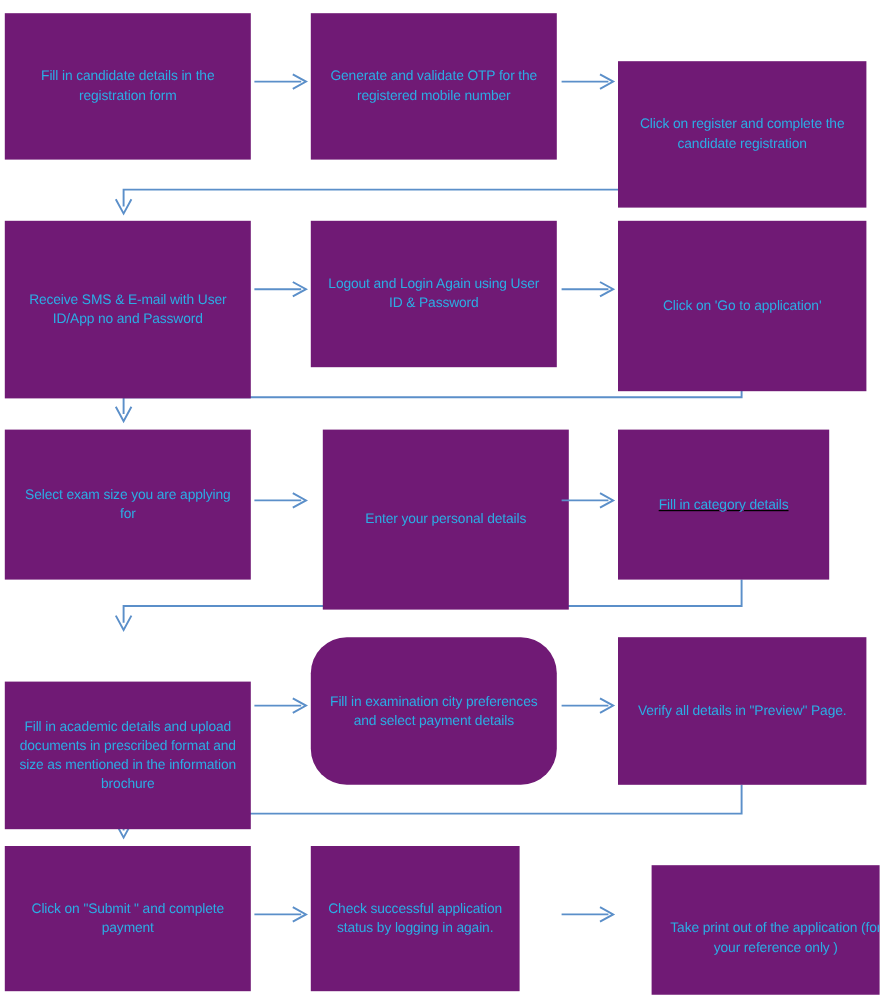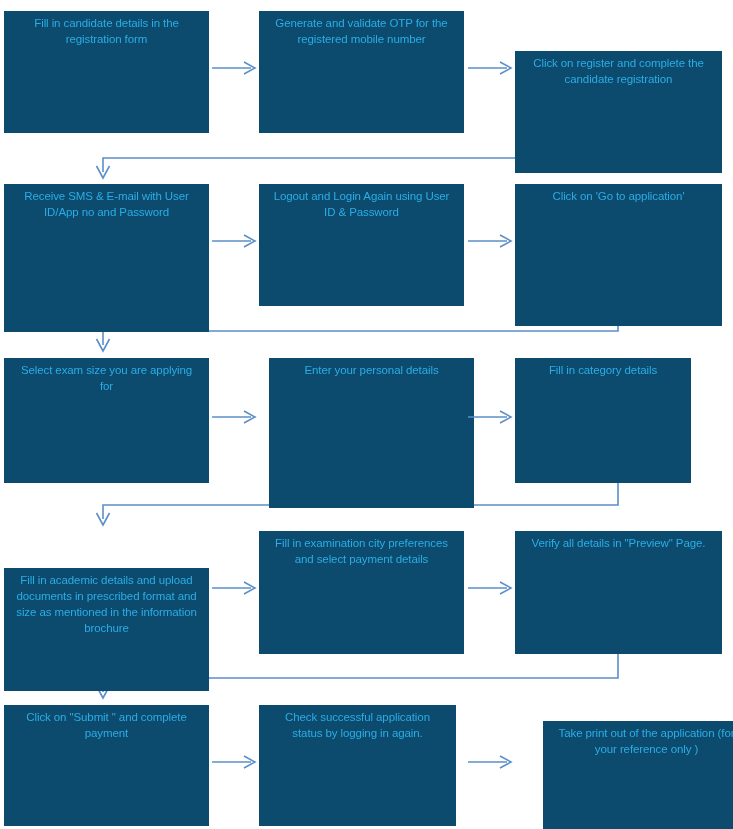--- a/index.html
+++ b/index.html
@@ -29,23 +29,23 @@
     height: 829px;
     pointer-events: none;
   }
   .flow-row {
     position: absolute;
     left: 0;
     width: 733px;
   }
   .flow-box {
     position: absolute;
-    background: #0c4a6e;
+    background: #701a75;
     display: flex;
-    align-items: flex-start;
+    align-items: center;
     justify-content: center;
     box-sizing: border-box;
     padding: 4px 10px;
   }
   .flow-box-label {
     color: #2BADE5;
     font-size: 11.5px;
     line-height: 16px;
     text-align: center;
     font-family: "Liberation Sans", sans-serif;
@@ -157,38 +157,38 @@
       <span class="flow-box-label">Enter your personal details</span>
     </div>
 
     <svg class="h-arrow" style="left:467px; top:408px;" width="46" height="18" viewBox="0 0 46 18" xmlns="http://www.w3.org/2000/svg">
       <g fill="none" stroke="#5B8FC9" stroke-width="1.6">
         <path d="M1,9 L40,9"></path>
         <path d="M33,3 L44,9 L33,15"></path>
       </g>
     </svg>
 
-    <div class="flow-box" style="left:515px; top:358px; width:176px; height:125px;">
+    <div class="flow-box" style="left:515px; top:358px; width:176px; height:125px;text-decoration:underline;">
       <span class="flow-box-label">Fill in category details</span>
     </div>
   </div>
 
   <div class="flow-row" style="top:0;">
     <div class="flow-box" style="left:4px; top:531px; width:205px; height:123px;margin-top:37px;">
       <span class="flow-box-label">Fill in academic details and upload documents in prescribed format and size as mentioned in the information brochure</span>
     </div>
 
     <svg class="h-arrow" style="left:211px; top:579px;" width="46" height="18" viewBox="0 0 46 18" xmlns="http://www.w3.org/2000/svg">
       <g fill="none" stroke="#5B8FC9" stroke-width="1.6">
         <path d="M1,9 L40,9"></path>
         <path d="M33,3 L44,9 L33,15"></path>
       </g>
     </svg>
 
-    <div class="flow-box" style="left:259px; top:531px; width:205px; height:123px;">
+    <div class="flow-box" style="left:259px; top:531px; width:205px; height:123px;border-radius:30px;">
       <span class="flow-box-label">Fill in examination city preferences and select payment details</span>
     </div>
 
     <svg class="h-arrow" style="left:467px; top:579px;" width="46" height="18" viewBox="0 0 46 18" xmlns="http://www.w3.org/2000/svg">
       <g fill="none" stroke="#5B8FC9" stroke-width="1.6">
         <path d="M1,9 L40,9"></path>
         <path d="M33,3 L44,9 L33,15"></path>
       </g>
     </svg>
 
@@ -202,21 +202,21 @@
       <span class="flow-box-label">Click on "Submit " and complete payment</span>
     </div>
 
     <svg class="h-arrow" style="left:211px; top:753px;" width="46" height="18" viewBox="0 0 46 18" xmlns="http://www.w3.org/2000/svg">
       <g fill="none" stroke="#5B8FC9" stroke-width="1.6">
         <path d="M1,9 L40,9"></path>
         <path d="M33,3 L44,9 L33,15"></path>
       </g>
     </svg>
 
-    <div class="flow-box" style="left:259px; top:705px; width:197px; height:121px;">
+    <div class="flow-box" style="left:259px; top:705px; width:174px; height:121px;">
       <span class="flow-box-label">Check successful application status by logging in again.</span>
     </div>
 
     <svg class="h-arrow" style="left:467px; top:753px;" width="46" height="18" viewBox="0 0 46 18" xmlns="http://www.w3.org/2000/svg">
       <g fill="none" stroke="#5B8FC9" stroke-width="1.6">
         <path d="M1,9 L40,9"></path>
         <path d="M33,3 L44,9 L33,15"></path>
       </g>
     </svg>
 

